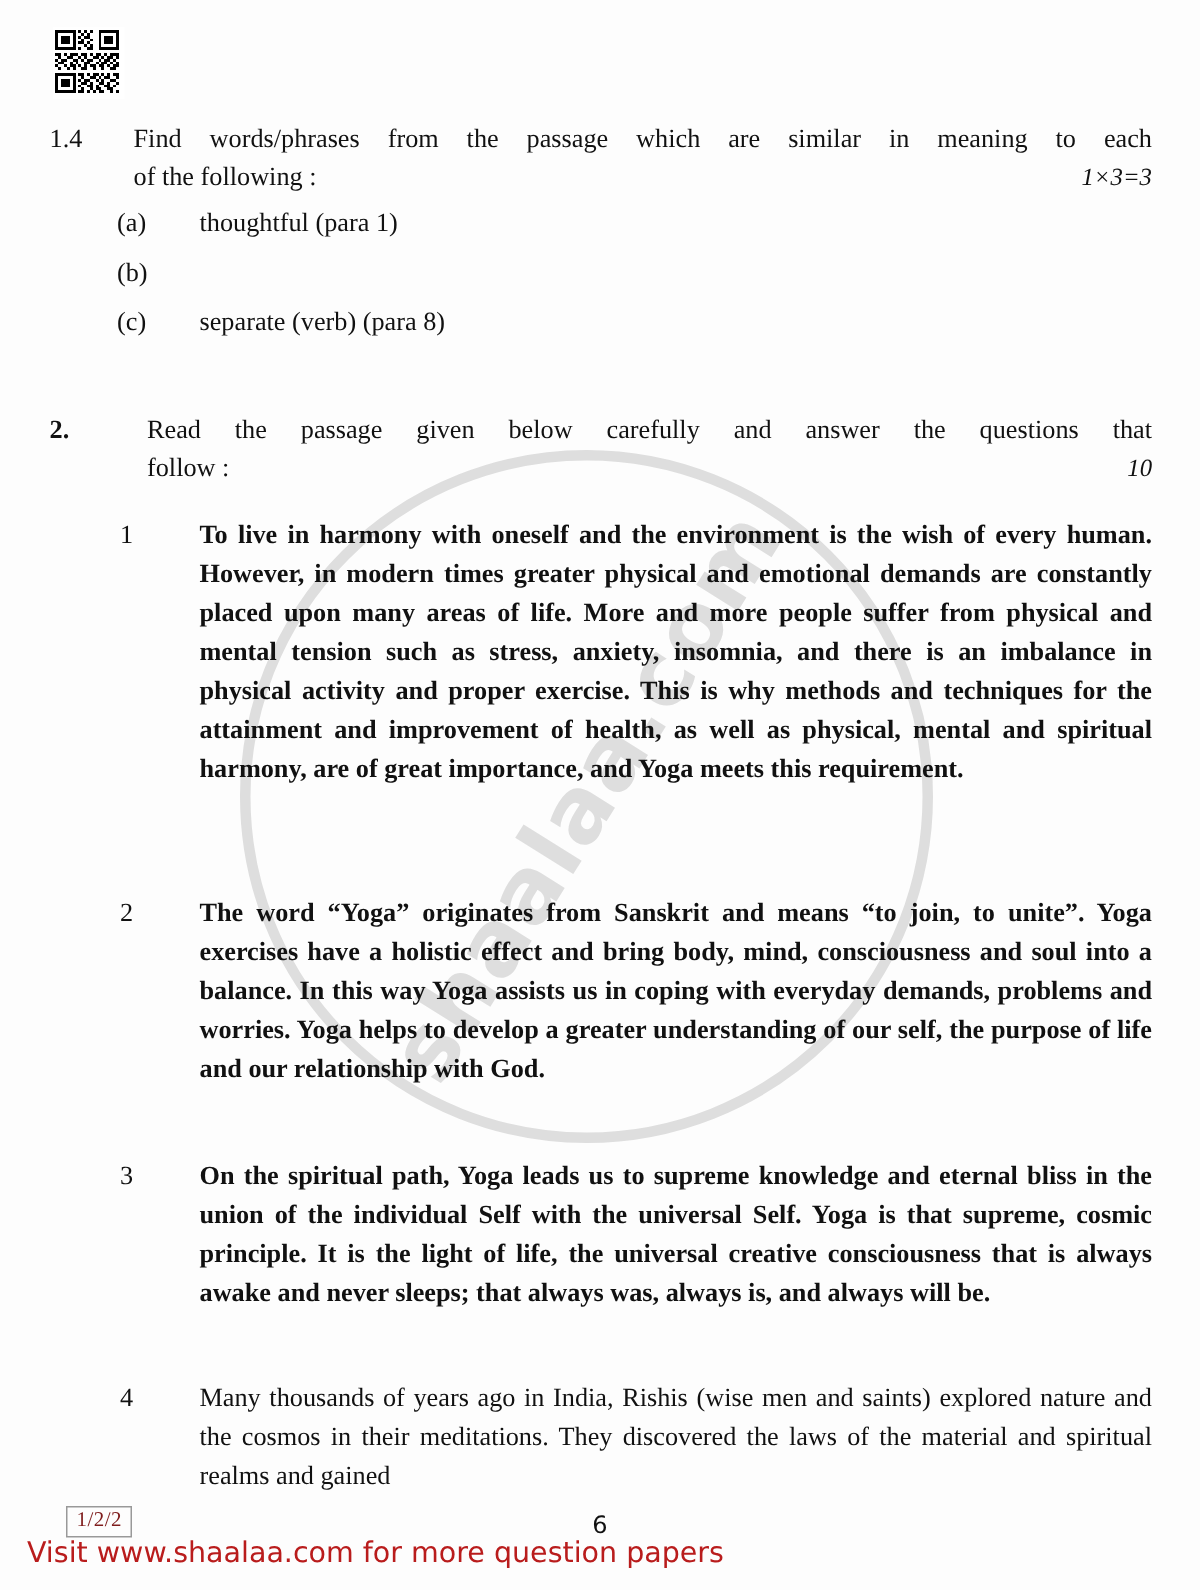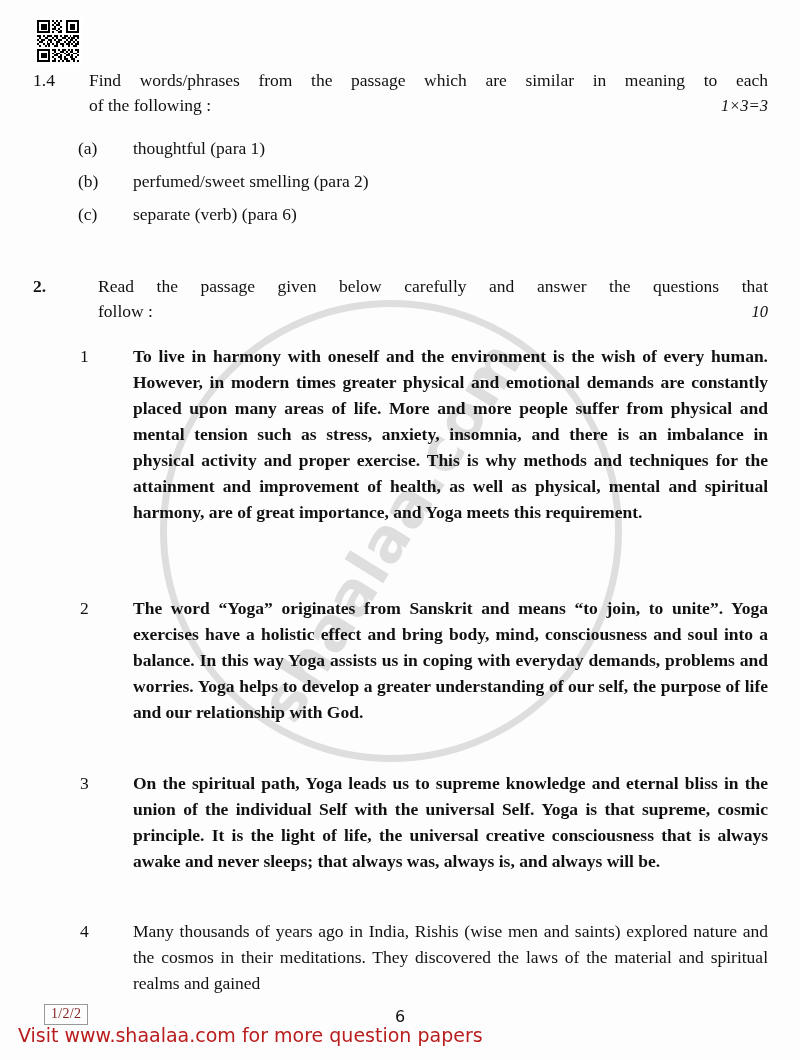--- a/index.html
+++ b/index.html
@@ -85,21 +85,21 @@
     flex: 0 0 auto;
     text-align: left;
   }
   .q-body {
     flex: 1 1 auto;
   }
 
   
   #q14 {
     left: 33px;
-    top: 68px;
+    top: 80px;
     width: 735px;
     font-size: 17.5px;
     line-height: 25px;
   }
   #q14 .q-num { width: 44px; }
   #q14 .q-body { position: relative; margin-left: 12px; }
   #q14 .line1 {
     text-align: justify;
     text-align-last: justify;
   }
@@ -349,25 +349,24 @@
         </div>
       </div>
     </div>
 
     <div class="subitem" style="top:136px">
       <span class="lbl">(a)</span>
       <span class="txt">thoughtful (para 1)</span>
     </div>
     <div class="subitem" style="top:169px">
       <span class="lbl">(b)</span>
-      <span class="txt">perfumed/sweet smelling (para 2)</span>
     </div>
     <div class="subitem" style="top:202px">
       <span class="lbl">(c)</span>
-      <span class="txt">separate (verb) (para 6)</span>
+      <span class="txt">separate (verb) (para 8)</span>
     </div>
 
     <div id="q2" class="q-block">
       <div class="q-num">2.</div>
       <div class="q-body">
         <div class="line1">Read the passage given below carefully and answer the questions that</div>
         <div class="line2">
           <span>follow :</span>
           <span class="marks">10</span>
         </div>

